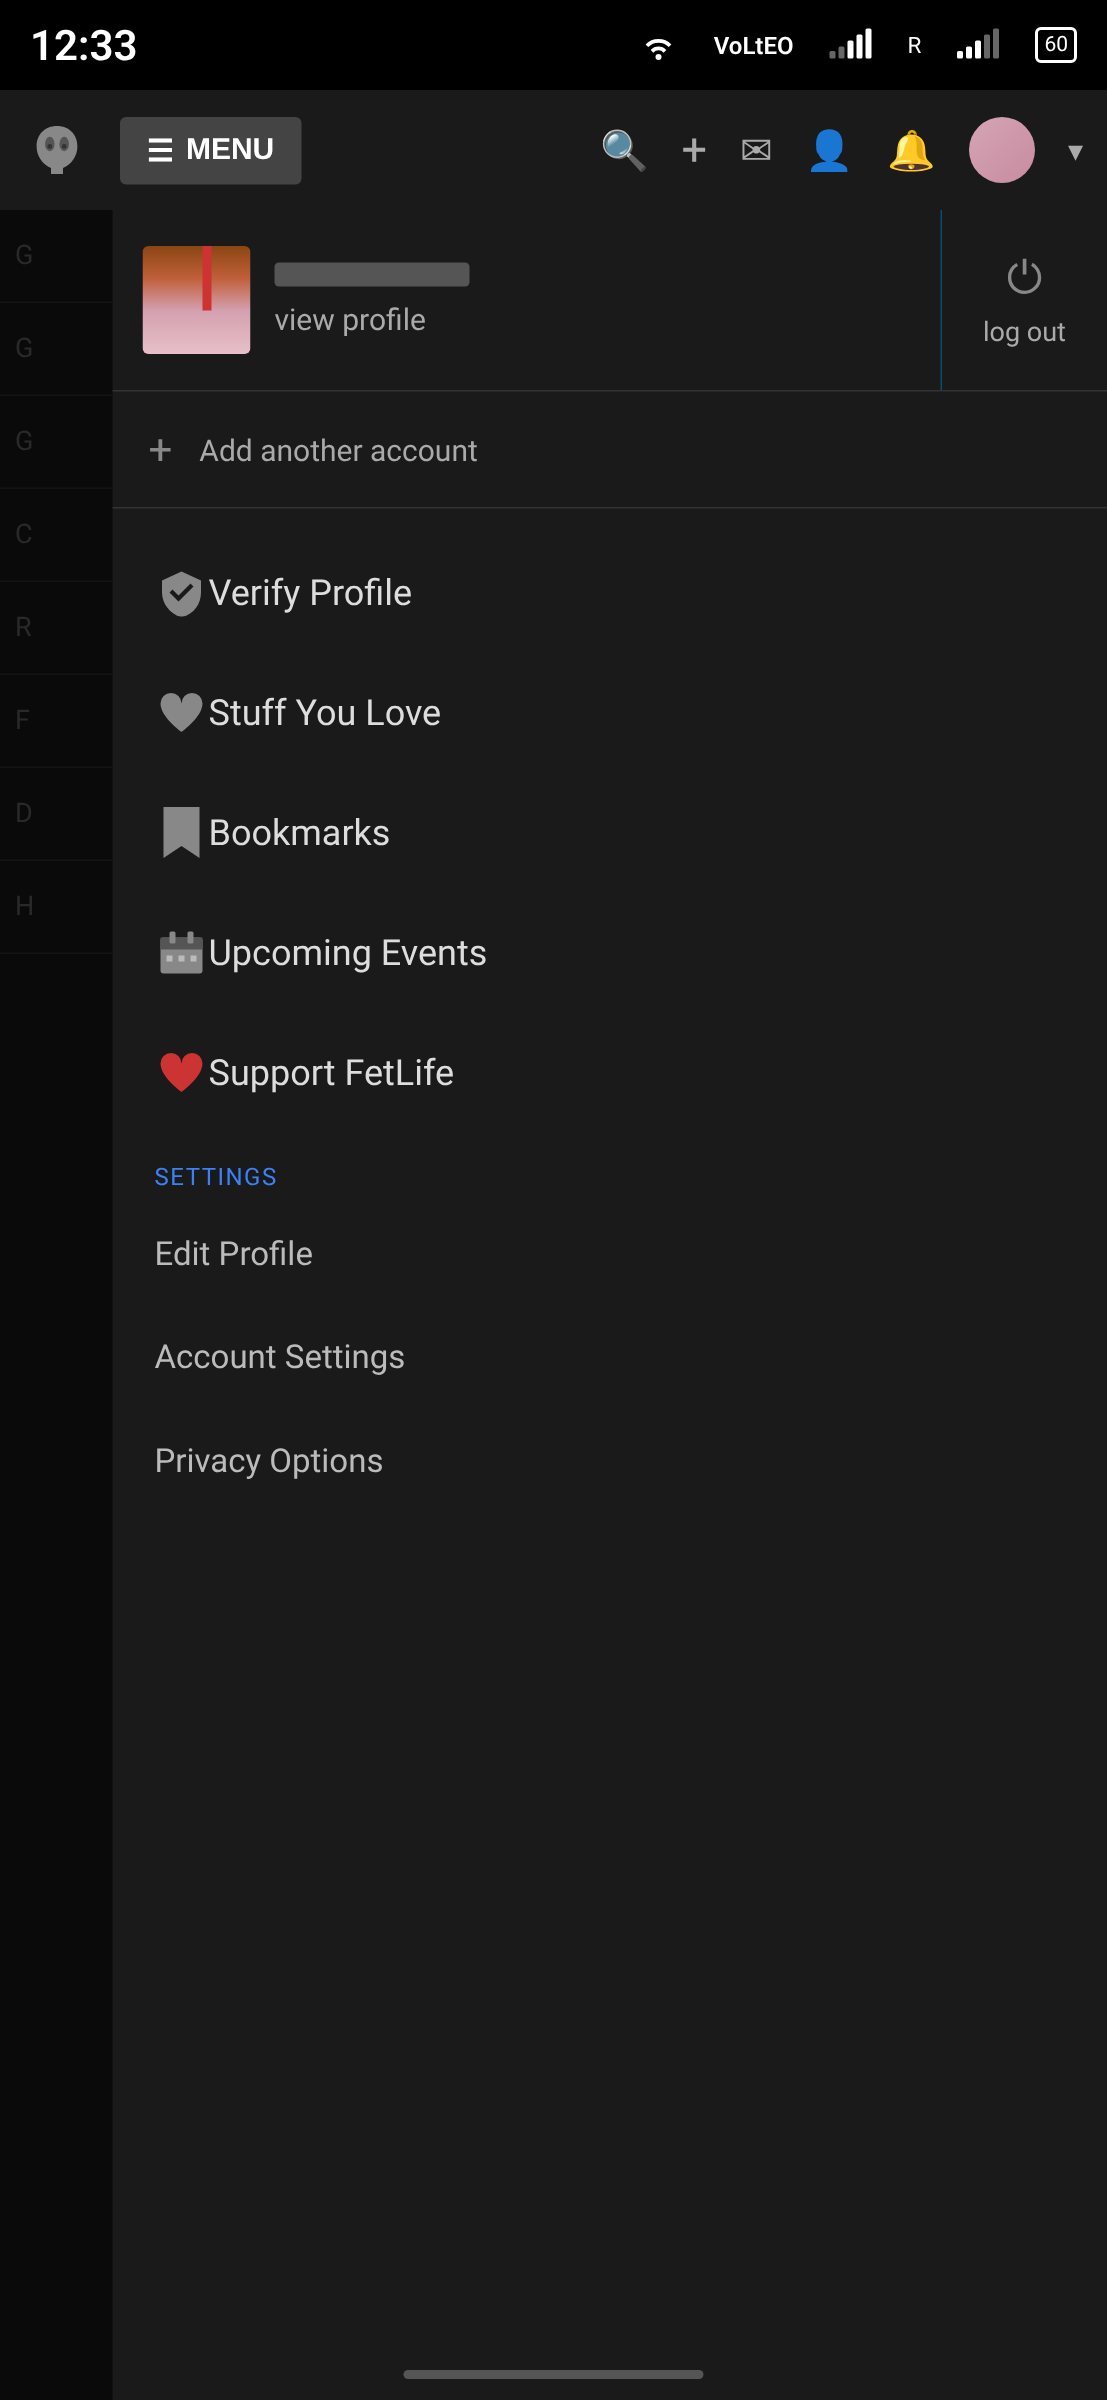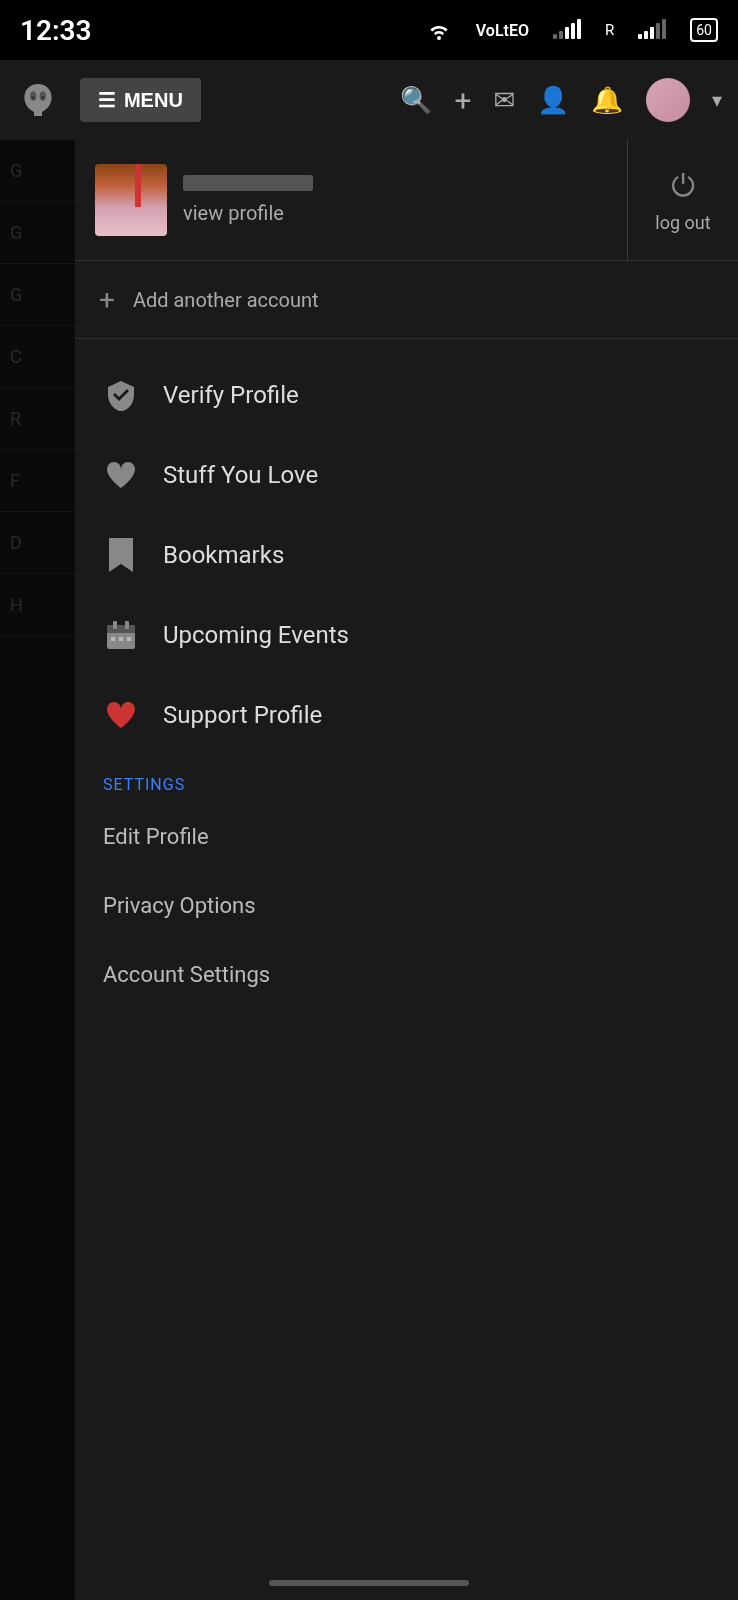--- a/index.html
+++ b/index.html
@@ -214,21 +214,20 @@
     
     .menu-items {
       flex: 1;
       overflow-y: auto;
       padding: 16px 0;
     }
     .menu-item {
       display: flex;
       align-items: center;
       padding: 22px 28px;
-      gap: 24px;
       color: #ddd;
       font-size: 24px;
       cursor: pointer;
     }
     .menu-item-icon {
       width: 36px;
       height: 36px;
       display: flex;
       align-items: center;
       justify-content: center;
@@ -427,36 +426,36 @@
       </div>
       <span>Upcoming Events</span>
     </div>
 
     <div class="menu-item">
       <div class="menu-item-icon red">
         <svg width="32" height="30" viewBox="0 0 32 30" fill="#cc3333">
             <path d="M16 28S2 18 2 9a7 7 0 0114 0 7 7 0 0114 0c0 9-14 19-14 19z"></path>
           </svg>
       </div>
-      <span>Support Profile</span>
+      <span>Support FetLife</span>
     </div>
 
     <div class="settings-section">
       <span class="settings-label">SETTINGS</span>
     </div>
 
     <div class="settings-item">
       <span>Edit Profile</span>
     </div>
 
     <div class="settings-item">
+      <span>Account Settings</span>
+    </div>
+
+    <div class="settings-item">
       <span>Privacy Options</span>
     </div>
 
-    <div class="settings-item">
-      <span>Account Settings</span>
-    </div>
-
 
   </div>
 </div>
 
 <div class="bottom-indicator"></div>
 
 </body></html>

